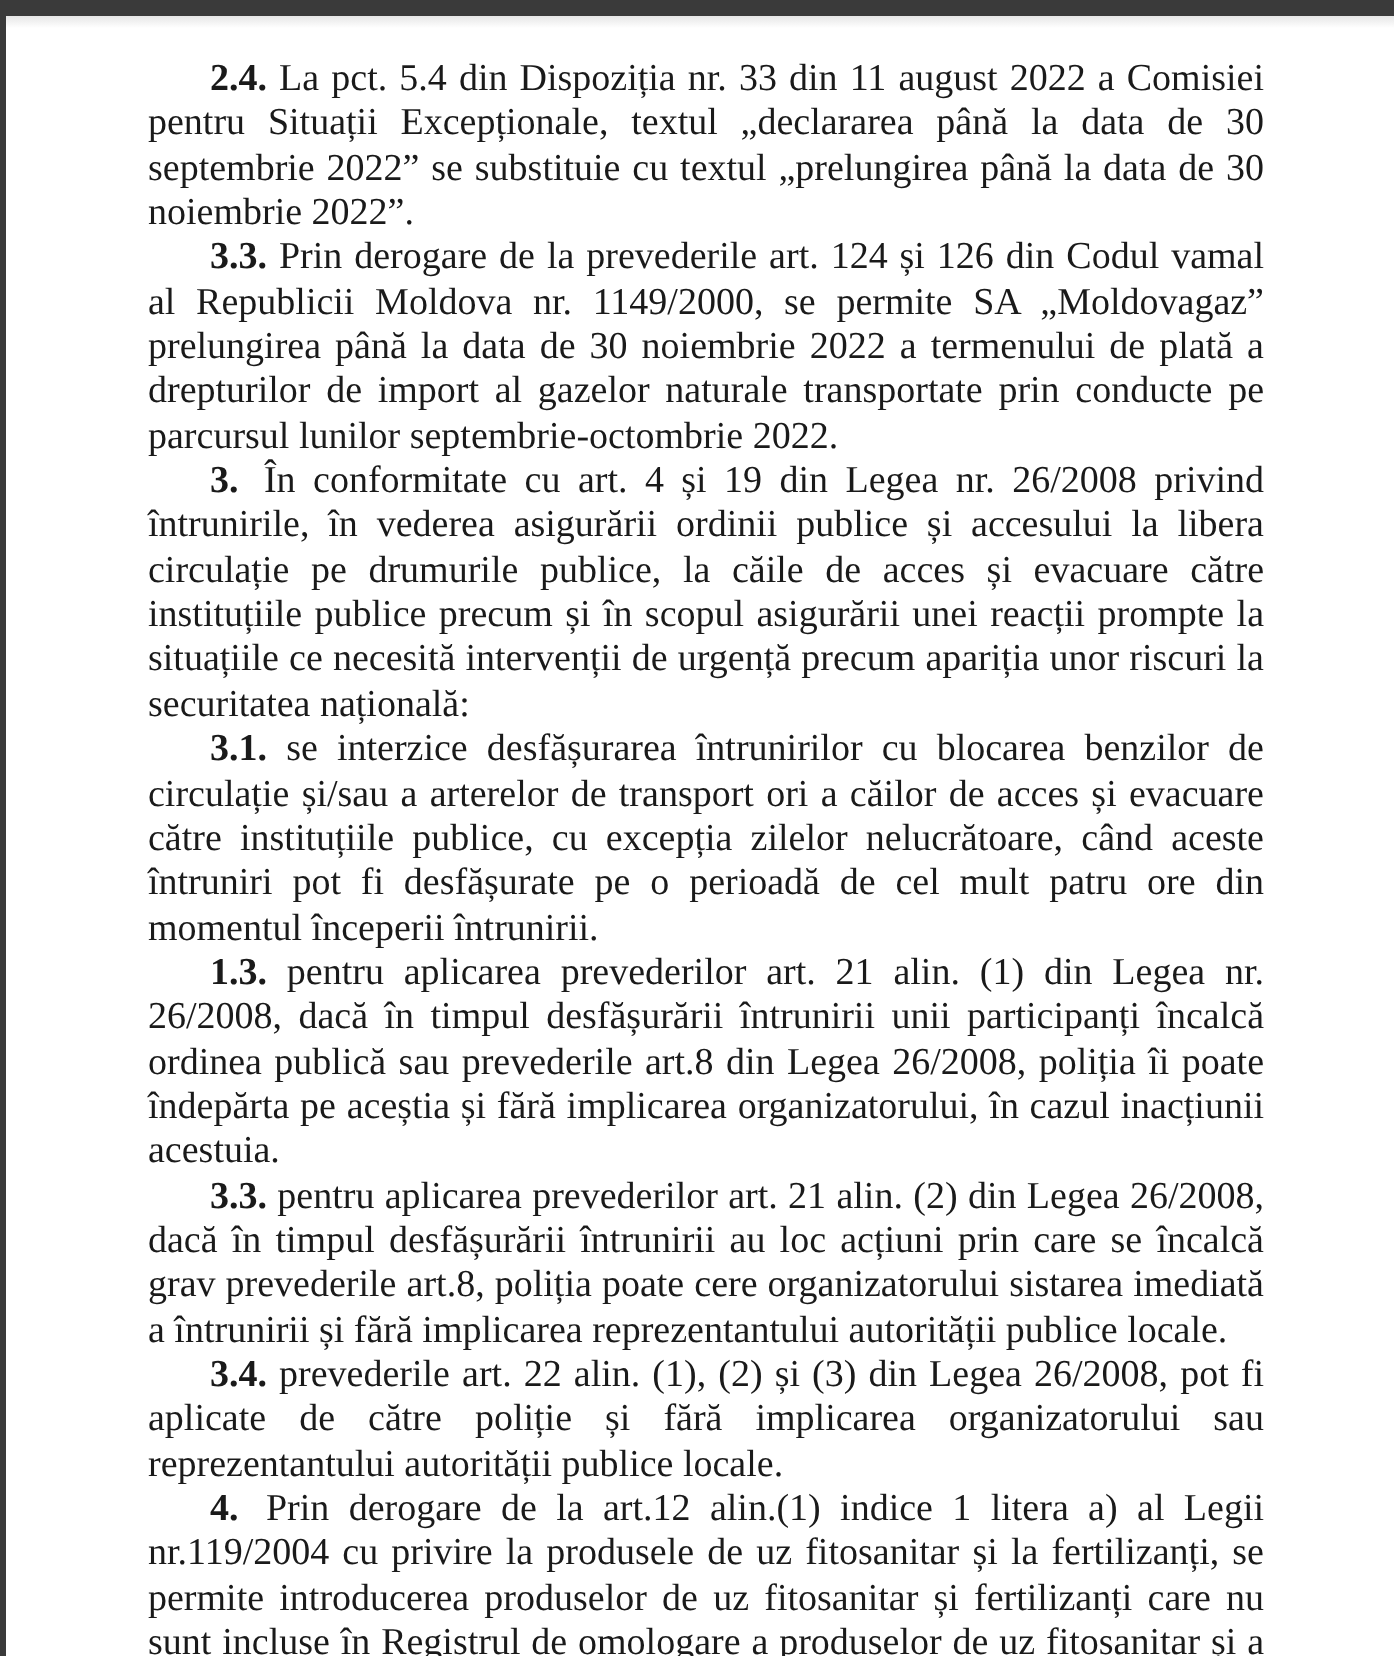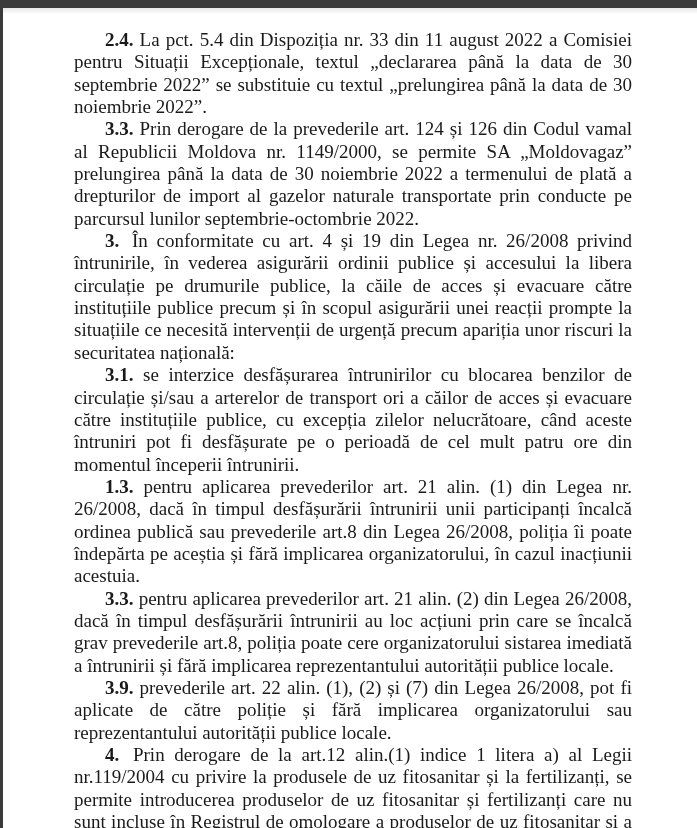--- a/index.html
+++ b/index.html
@@ -37,15 +37,15 @@
 <div class="top-bar"></div>
 <div class="top-shadow"></div>
 
 <div class="page">
   <p><span class="num">2.4.</span> <span>La pct. 5.4 din Dispoziția nr. 33 din 11 august 2022 a Comisiei pentru Situații Excepționale, textul „declararea până la data de 30 septembrie 2022” se substituie cu textul „prelungirea până la data de 30 noiembrie 2022”.</span></p>
   <p><span class="num">3.3.</span> <span>Prin derogare de la prevederile art. 124 și 126 din Codul vamal al Republicii Moldova nr. 1149/2000, se permite SA „Moldovagaz” prelungirea până la data de 30 noiembrie 2022 a termenului de plată a drepturilor de import al gazelor naturale transportate prin conducte pe parcursul lunilor septembrie-octombrie 2022.</span></p>
   <p class="main"><span class="num">3.</span> <span>În conformitate cu art. 4 și 19 din Legea nr. 26/2008 privind întrunirile, în vederea asigurării ordinii publice și accesului la libera circulație pe drumurile publice, la căile de acces și evacuare către instituțiile publice precum și în scopul asigurării unei reacții prompte la situațiile ce necesită intervenții de urgență precum apariția unor riscuri la securitatea națională:</span></p>
   <p><span class="num">3.1.</span> <span>se interzice desfășurarea întrunirilor cu blocarea benzilor de circulație și/sau a arterelor de transport ori a căilor de acces și evacuare către instituțiile publice, cu excepția zilelor nelucrătoare, când aceste întruniri pot fi desfășurate pe o perioadă de cel mult patru ore din momentul începerii întrunirii.</span></p>
   <p><span class="num">1.3.</span> <span>pentru aplicarea prevederilor art. 21 alin. (1) din Legea nr. 26/2008, dacă în timpul desfășurării întrunirii unii participanți încalcă ordinea publică sau prevederile art.8 din Legea 26/2008, poliția îi poate îndepărta pe aceștia și fără implicarea organizatorului, în cazul inacțiunii acestuia.</span></p>
   <p><span class="num">3.3.</span> <span>pentru aplicarea prevederilor art. 21 alin. (2) din Legea 26/2008, dacă în timpul desfășurării întrunirii au loc acțiuni prin care se încalcă grav prevederile art.8, poliția poate cere organizatorului sistarea imediată a întrunirii și fără implicarea reprezentantului autorității publice locale.</span></p>
-  <p><span class="num">3.9.</span> <span>prevederile art. 22 alin. (1), (2) și (7) din Legea 26/2008, pot fi aplicate de către poliție și fără implicarea organizatorului sau reprezentantului autorității publice locale.</span></p>
+  <p><span class="num">3.4.</span> <span>prevederile art. 22 alin. (1), (2) și (3) din Legea 26/2008, pot fi aplicate de către poliție și fără implicarea organizatorului sau reprezentantului autorității publice locale.</span></p>
   <p class="main"><span class="num">4.</span> <span>Prin derogare de la art.12 alin.(1) indice 1 litera a) al Legii nr.119/2004 cu privire la produsele de uz fitosanitar și la fertilizanți, se permite introducerea produselor de uz fitosanitar și fertilizanți care nu sunt incluse în Registrul de omologare a produselor de uz fitosanitar și a fertilizanților al Republicii Moldova, prin Posturile de Inspecție la frontieră ale Agenției Naționale pentru Siguranța Alimentelor, conform procedurii stabilite de Regulamentul privind modul de trecere a frontierei de stat a mărfurilor supuse controlului de către Agenția Națională pentru Siguranța Alimentelor, aprobat prin Hotărârea Guvernului nr. 938/2018, importate de către SRL „EXPEDIȚIA-AGRO” (cod IDNO 1007615000376), cu containerul Nr. SUDU6745900 (aflat în tranzit la data de 11</span></p>
 </div>
 
 </body></html>

